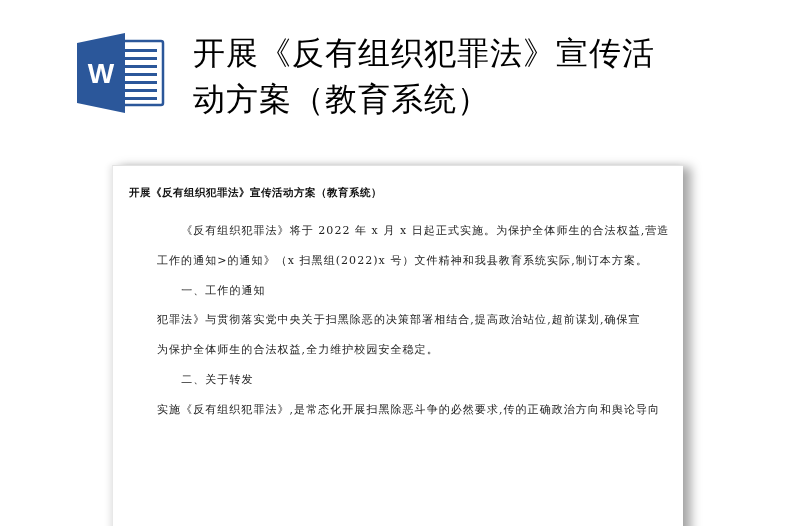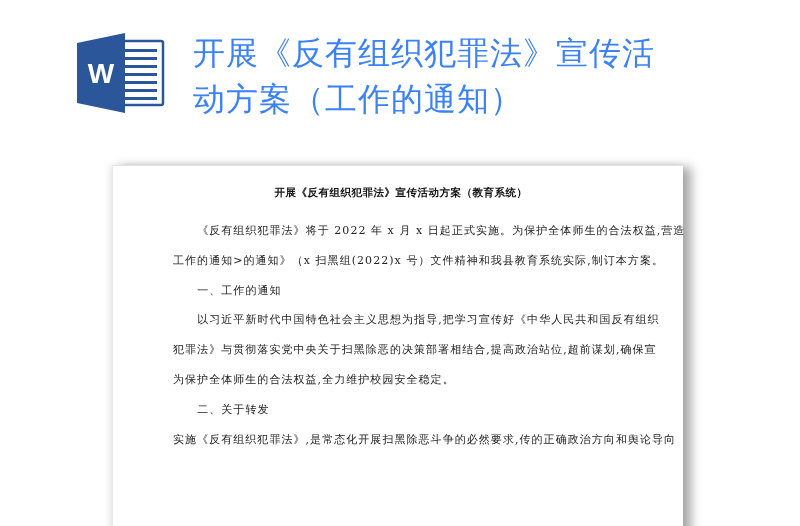--- a/index.html
+++ b/index.html
@@ -14,47 +14,46 @@
     .banner {
       position: absolute; left: 0; top: 0; width: 800px; height: 135px;
       background: #ffffff;
     }
     .word-icon {
       position: absolute; left: 75px; top: 32px; width: 90px; height: 82px;
     }
     .banner-title {
       position: absolute; left: 193px; top: 30px; width: 560px;
       font-family: "DejaVu Sans", sans-serif;
-      font-size: 32px; line-height: 46px; color: #3b82f6;
+      font-size: 32px; line-height: 46px; color: #000000;
       letter-spacing: 1px; font-weight: normal;
     }
 
     
     .backdrop {
       position: absolute; left: 0; top: 135px; width: 800px; height: 391px;
       background: #ffffff;
     }
 
     
     .page {
       position: absolute; left: 112px; top: 165px; width: 571px; height: 380px;
       background: #ffffff;
       border-top: 1px solid #e2e2e2;
       border-left: 1px solid #e8e8e8;
       box-shadow: 8px 2px 10px rgba(0,0,0,0.35), -3px 0 6px rgba(0,0,0,0.08);
     }
     .doc-title {
-      position: absolute; left: 3px; top: 20px; width: 100%;
-      text-align: center;
+      position: absolute; left: 16px; top: 20px; width: 100%;
       font-family: "DejaVu Serif", serif;
       font-size: 10.5px; font-weight: bold; color: #111;
       letter-spacing: 0.5px;
     }
     .doc-body {
-      position: absolute; left: 60px; top: 50px; width: 490px;
+      position: absolute; left: 44px; top: 50px; width: 490px;
       font-family: "DejaVu Serif", serif;
       font-size: 11px; color: #222; line-height: 29.8px;
       letter-spacing: 1.05px;
     }
     .doc-body p { text-indent: 2.2em; white-space: nowrap; }
     .doc-body p.line { text-indent: 0; }
     .doc-body p.heading { text-indent: 2.2em; }
   </style>
 </head>
 <body>
@@ -73,33 +72,32 @@
       <rect x="48" y="49" width="34" height="3" fill="#2b579a"></rect>
       <rect x="48" y="57" width="34" height="3" fill="#2b579a"></rect>
       <rect x="48" y="65" width="34" height="3" fill="#2b579a"></rect>
 
       <polygon points="2,11 50,1 50,81 2,71" fill="#2b579a"></polygon>
 
       <text x="26" y="51" text-anchor="middle" font-family="Liberation Sans, sans-serif" font-weight="bold" font-size="28" fill="#ffffff">W</text>
     </svg>
     <div class="banner-title">
       <div>开展《反有组织犯罪法》宣传活</div>
-      <div>动方案（工作的通知）</div>
+      <div>动方案（教育系统）</div>
     </div>
   </div>
 
   <div class="backdrop"></div>
 
   <div class="page">
     <div class="doc-title">开展《反有组织犯罪法》宣传活动方案（教育系统）</div>
     <div class="doc-body">
       <p>《反有组织犯罪法》将于 2022 年 x 月 x 日起正式实施。为保护全体师生的合法权益,营造</p>
       <p class="line">工作的通知&gt;的通知》（x 扫黑组(2022)x 号）文件精神和我县教育系统实际,制订本方案。</p>
       <p class="heading">一、工作的通知</p>
-      <p>以习近平新时代中国特色社会主义思想为指导,把学习宣传好《中华人民共和国反有组织</p>
       <p class="line">犯罪法》与贯彻落实党中央关于扫黑除恶的决策部署相结合,提高政治站位,超前谋划,确保宣</p>
       <p class="line">为保护全体师生的合法权益,全力维护校园安全稳定。</p>
       <p class="heading">二、关于转发</p>
       <p class="line">实施《反有组织犯罪法》,是常态化开展扫黑除恶斗争的必然要求,传的正确政治方向和舆论导向</p>
     </div>
   </div>
 
 </div>
 
 </body></html>

